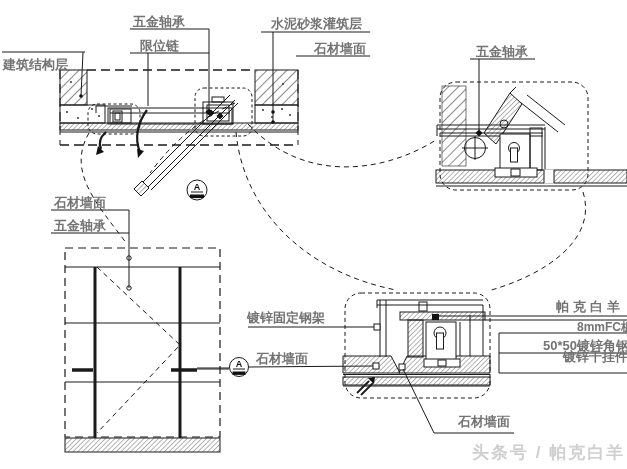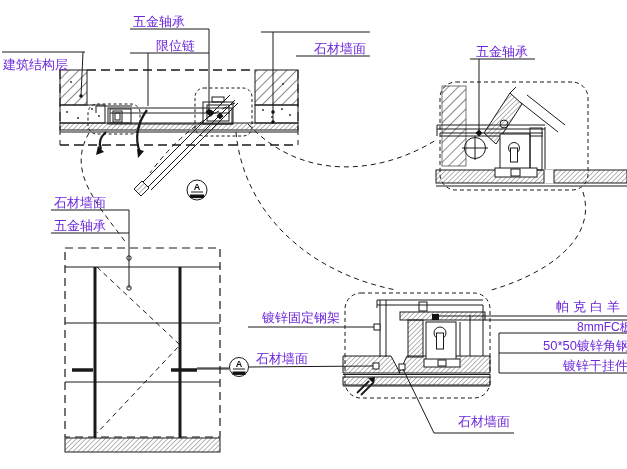--- a/index.html
+++ b/index.html
@@ -1,19 +1,19 @@
 <!DOCTYPE html>
 <html><head>
 <meta charset="utf-8">
 <style>
   html,body{margin:0;padding:0;background:#fff;}
   .stage{position:relative;width:627px;height:469px;background:#fff;overflow:hidden;
          font-family:"Liberation Sans","DejaVu Sans",sans-serif;}
   svg.draw{position:absolute;left:0;top:0;}
-  .lb{position:absolute;font-weight:400;font-size:13px;line-height:1.05;color:#6d28d9;
+  .lb{position:absolute;font-weight:700;font-size:13px;line-height:1.05;color:#737373;
       white-space:nowrap;letter-spacing:0;}
   .lb.sm{font-size:12px;}
   .lb.sp{letter-spacing:4px;}
   .wm{position:absolute;left:472px;top:441px;font-size:17px;font-weight:700;
       color:#cfcfcf;letter-spacing:2px;white-space:nowrap;}
 </style>
 </head>
 <body>
 
 <div class="stage">
@@ -246,27 +246,29 @@
   </g>
 
   <g font-family="Liberation Sans, DejaVu Sans, sans-serif" font-size="9" font-weight="700" fill="#111" stroke="none" text-anchor="middle">
     <text x="197" y="190">A</text>
     <text x="239" y="367">A</text>
   </g>
 </svg>
 
 <div class="lb" style="left:3px;top:38px;margin-top:20px;">建筑结构层</div>
 <div class="lb" style="left:133px;top:15px;">五金轴承</div>
-<div class="lb" style="left:140px;top:39px;margin-left:16px;">限位链</div>
+<div class="lb" style="left:140px;top:39px;">限位链</div>
+<div class="lb" style="left:271px;top:17px;">水泥砂浆灌筑层</div>
 <div class="lb" style="left:314px;top:42px;">石材墙面</div>
 <div class="lb" style="left:476px;top:45px;">五金轴承</div>
 <div class="lb" style="left:54px;top:196px;">石材墙面</div>
 <div class="lb" style="left:54px;top:219px;">五金轴承</div>
-<div class="lb" style="left:262px;top:311px;">镀锌固定钢架</div>
+<div class="lb" style="left:247px;top:311px;">镀锌固定钢架</div>
 <div class="lb" style="left:256px;top:352px;">石材墙面</div>
 <div class="lb sp" style="left:556px;top:300px;">帕克白羊</div>
 <div class="lb sm" style="left:577px;top:321px;">8mmFC板</div>
 <div class="lb" style="left:543px;top:339px;">50*50镀锌角钢</div>
-<div class="lb" style="left:563px;top:359px;">镀锌干挂件</div>
+<div class="lb" style="left:563px;top:350px;">镀锌干挂件</div>
 <div class="lb" style="left:458px;top:415px;">石材墙面</div>
 
+<div class="wm">头条号 / 帕克白羊</div>
 
 </div>
 
 </body></html>

